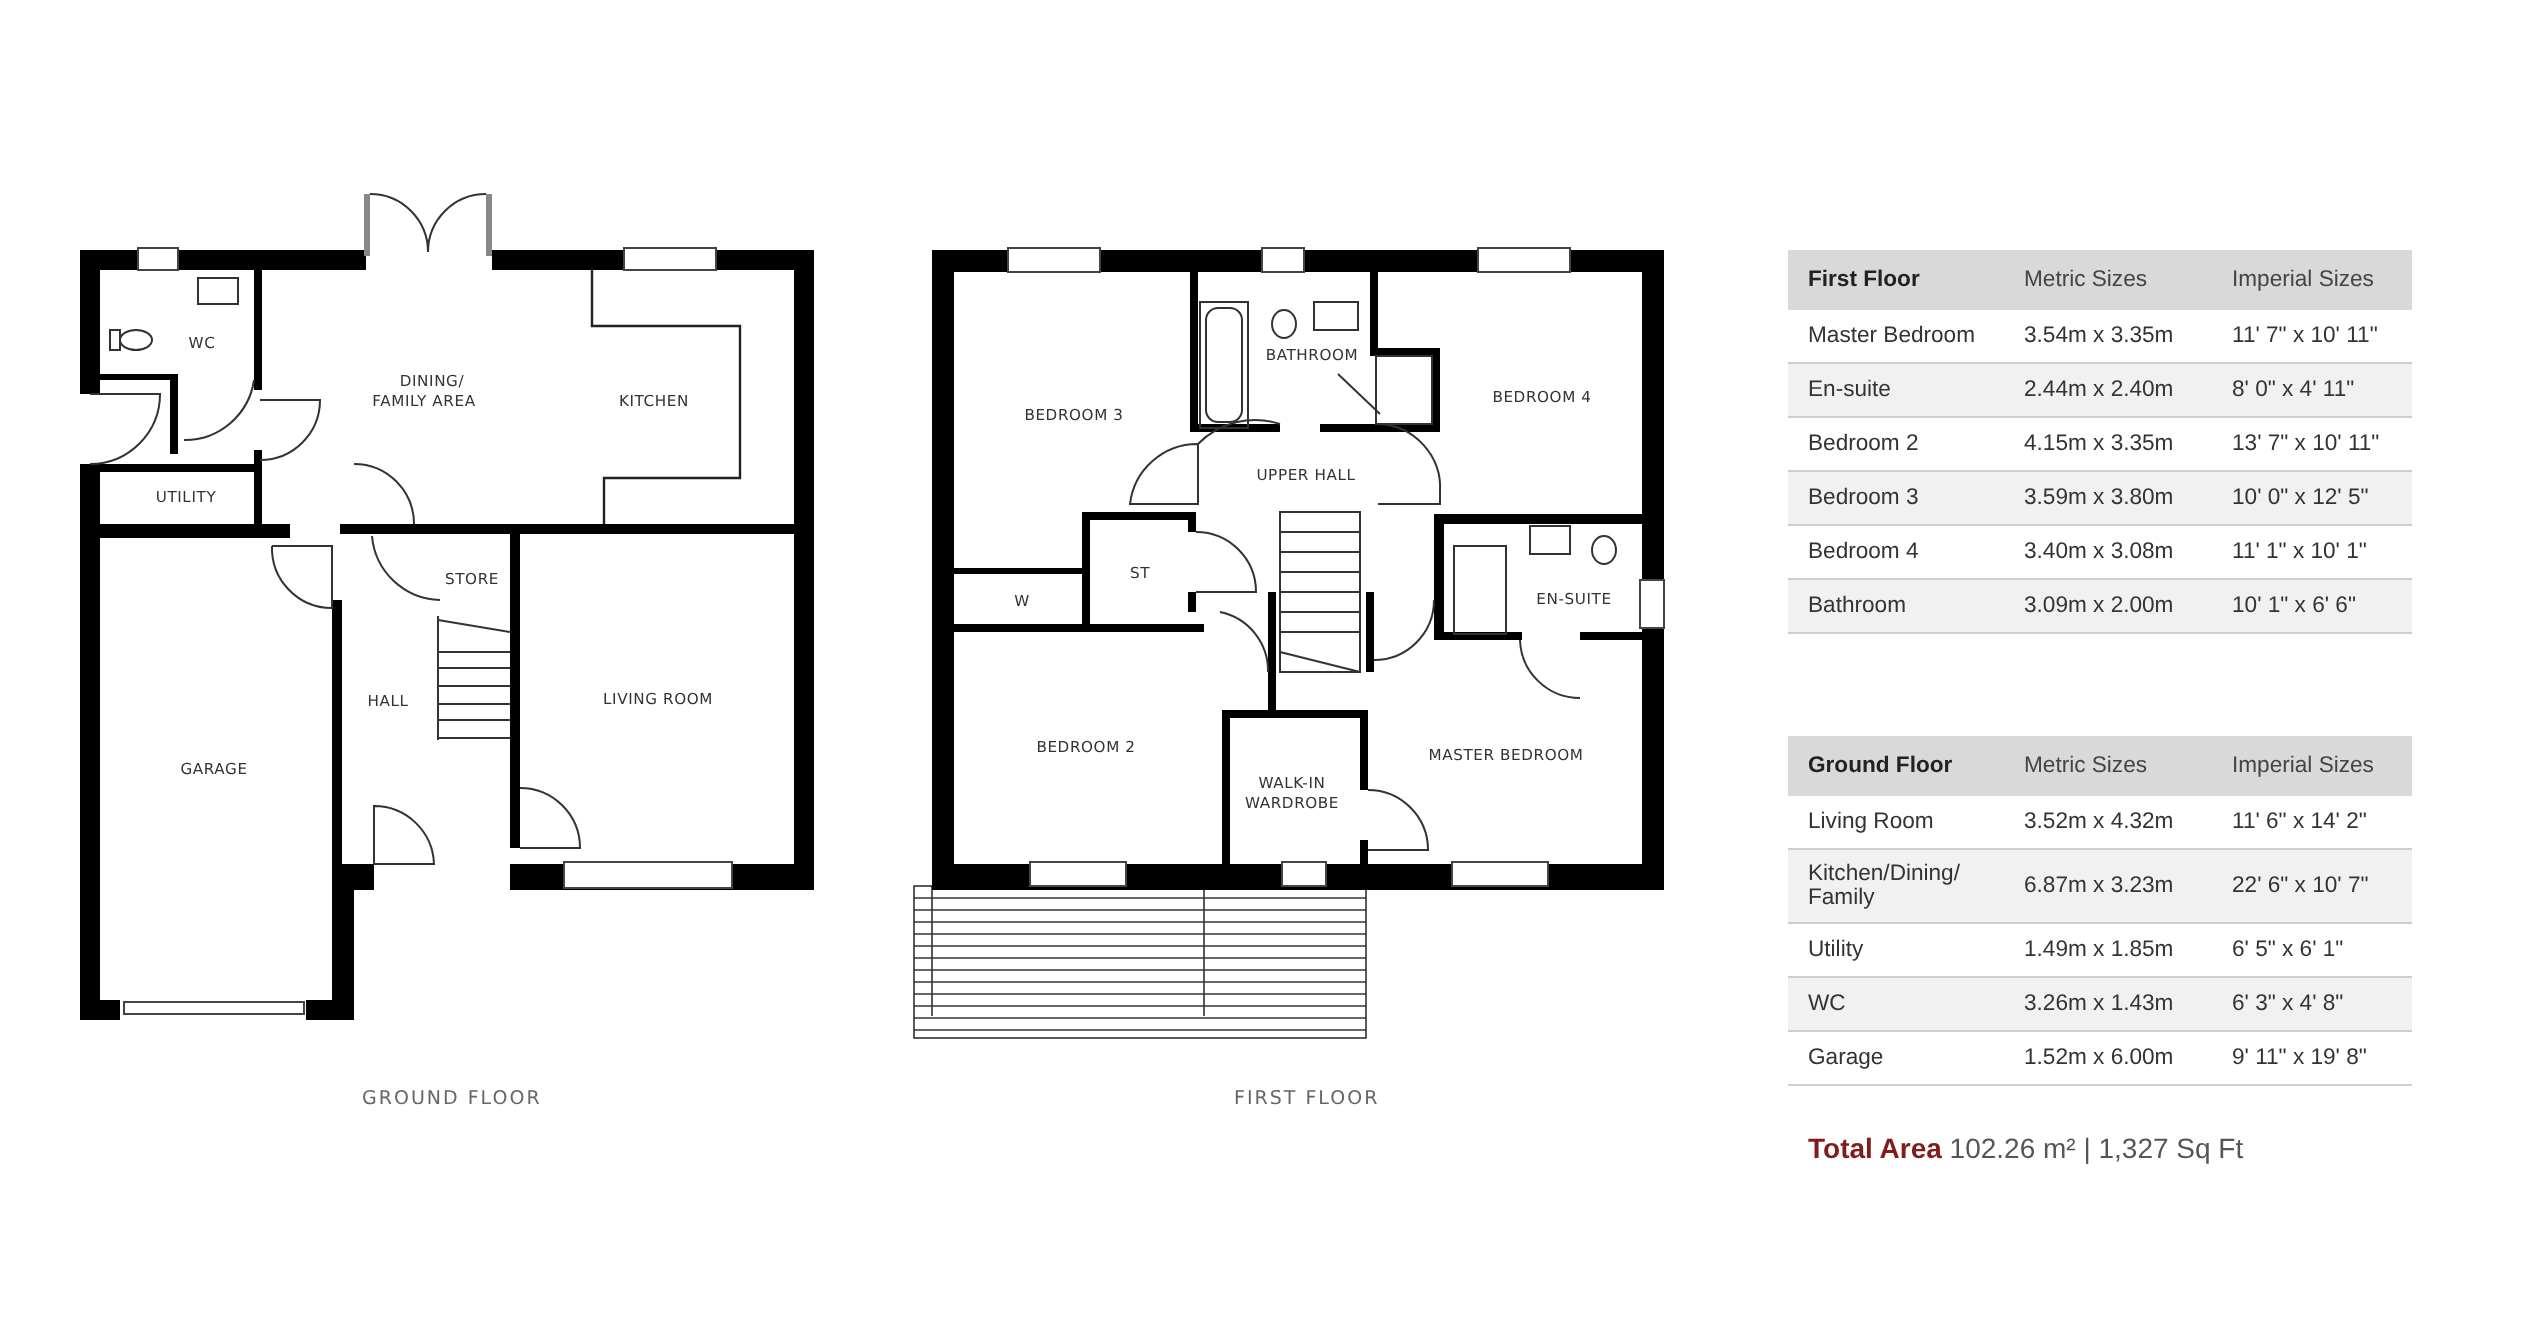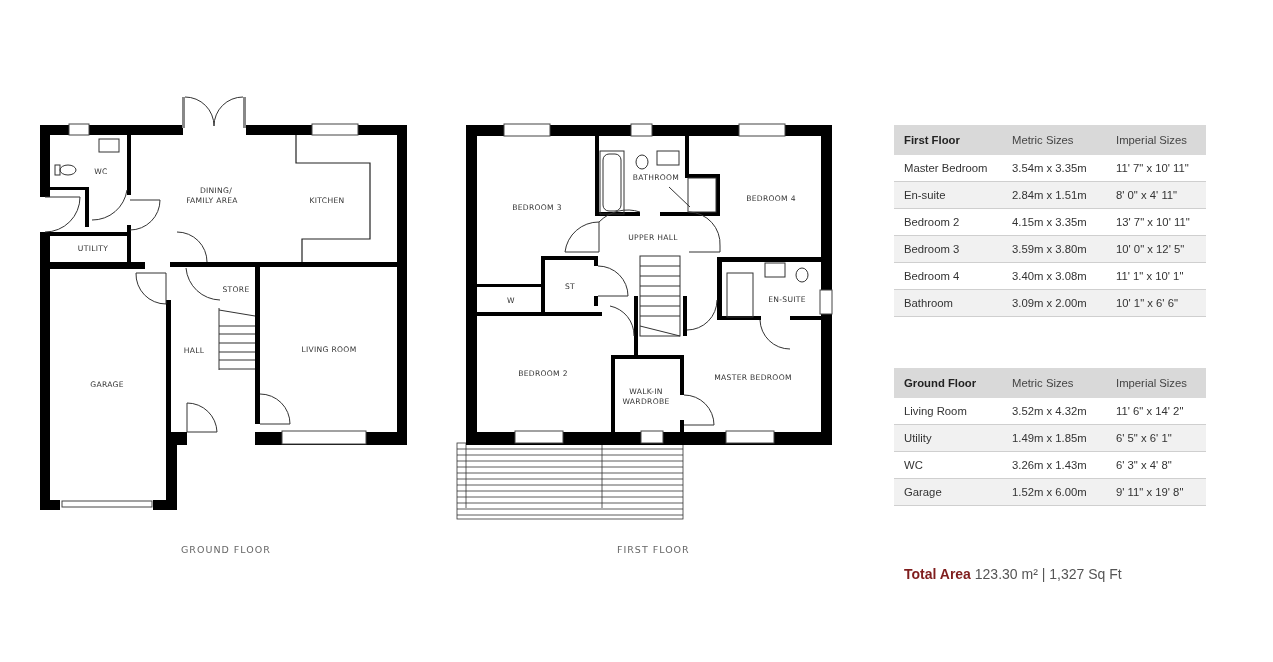--- a/index.html
+++ b/index.html
@@ -245,21 +245,21 @@
     </tr>
   </thead>
   <tbody>
     <tr>
         <td class="c1">Master Bedroom</td>
         <td class="c2">3.54m x 3.35m</td>
         <td>11' 7" x 10' 11"</td>
       </tr>
     <tr>
         <td class="c1">En-suite</td>
-        <td class="c2">2.84m x 1.51m</td>
+        <td class="c2">2.44m x 2.40m</td>
         <td>8' 0" x 4' 11"</td>
       </tr>
     <tr>
         <td class="c1">Bedroom 2</td>
         <td class="c2">4.15m x 3.35m</td>
         <td>13' 7" x 10' 11"</td>
       </tr>
     <tr>
         <td class="c1">Bedroom 3</td>
         <td class="c2">3.59m x 3.80m</td>
@@ -285,34 +285,39 @@
       <th>Metric Sizes</th>
       <th>Imperial Sizes</th>
     </tr>
   </thead>
   <tbody>
     <tr>
         <td class="c1">Living Room</td>
         <td class="c2">3.52m x 4.32m</td>
         <td>11' 6" x 14' 2"</td>
       </tr>
+    <tr style="height:36px;">
+        <td class="c1" style="height:36px;">Kitchen/Dining/ Family</td>
+        <td class="c2">6.87m x 3.23m</td>
+        <td>22' 6" x 10' 7"</td>
+      </tr>
     <tr>
         <td class="c1">Utility</td>
         <td class="c2">1.49m x 1.85m</td>
         <td>6' 5" x 6' 1"</td>
       </tr>
     <tr>
         <td class="c1">WC</td>
         <td class="c2">3.26m x 1.43m</td>
         <td>6' 3" x 4' 8"</td>
       </tr>
     <tr>
         <td class="c1">Garage</td>
         <td class="c2">1.52m x 6.00m</td>
         <td>9' 11" x 19' 8"</td>
       </tr>
   </tbody>
 </table>
 
 <div class="total">
   <b>Total Area</b>
-  <span>123.30 m² | 1,327 Sq Ft</span>
+  <span>102.26 m² | 1,327 Sq Ft</span>
 </div>
 
 </body></html>

